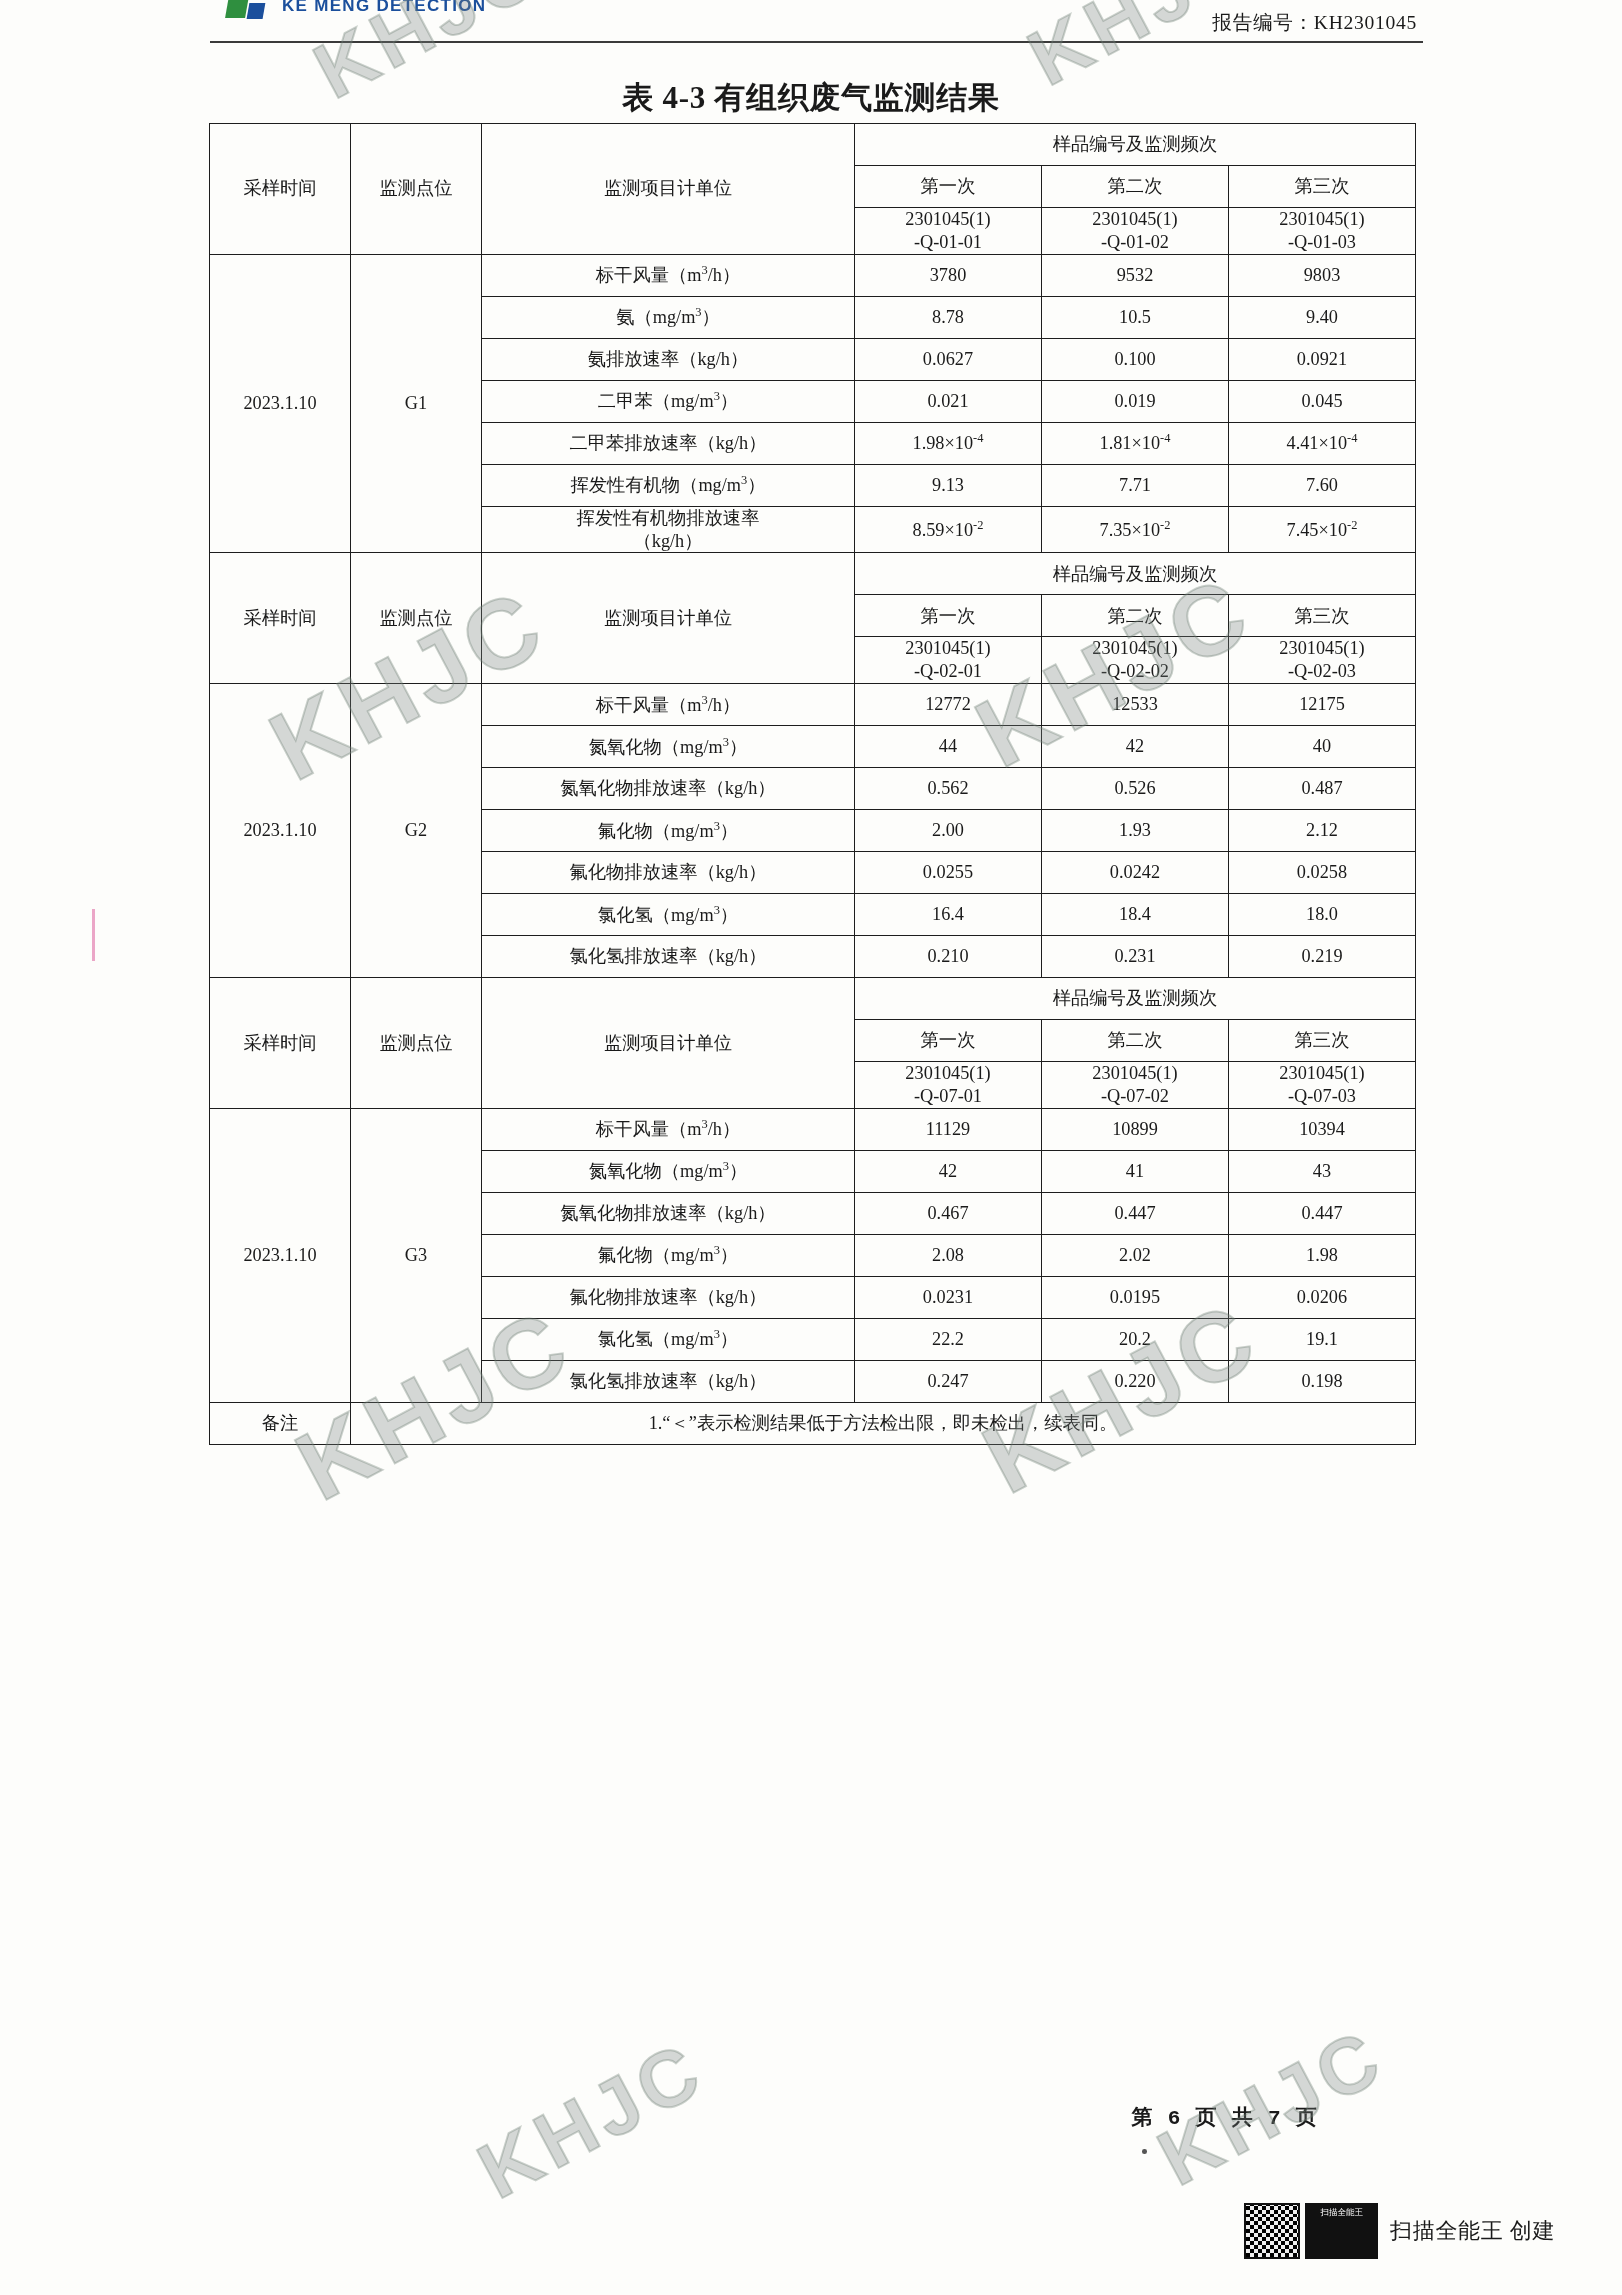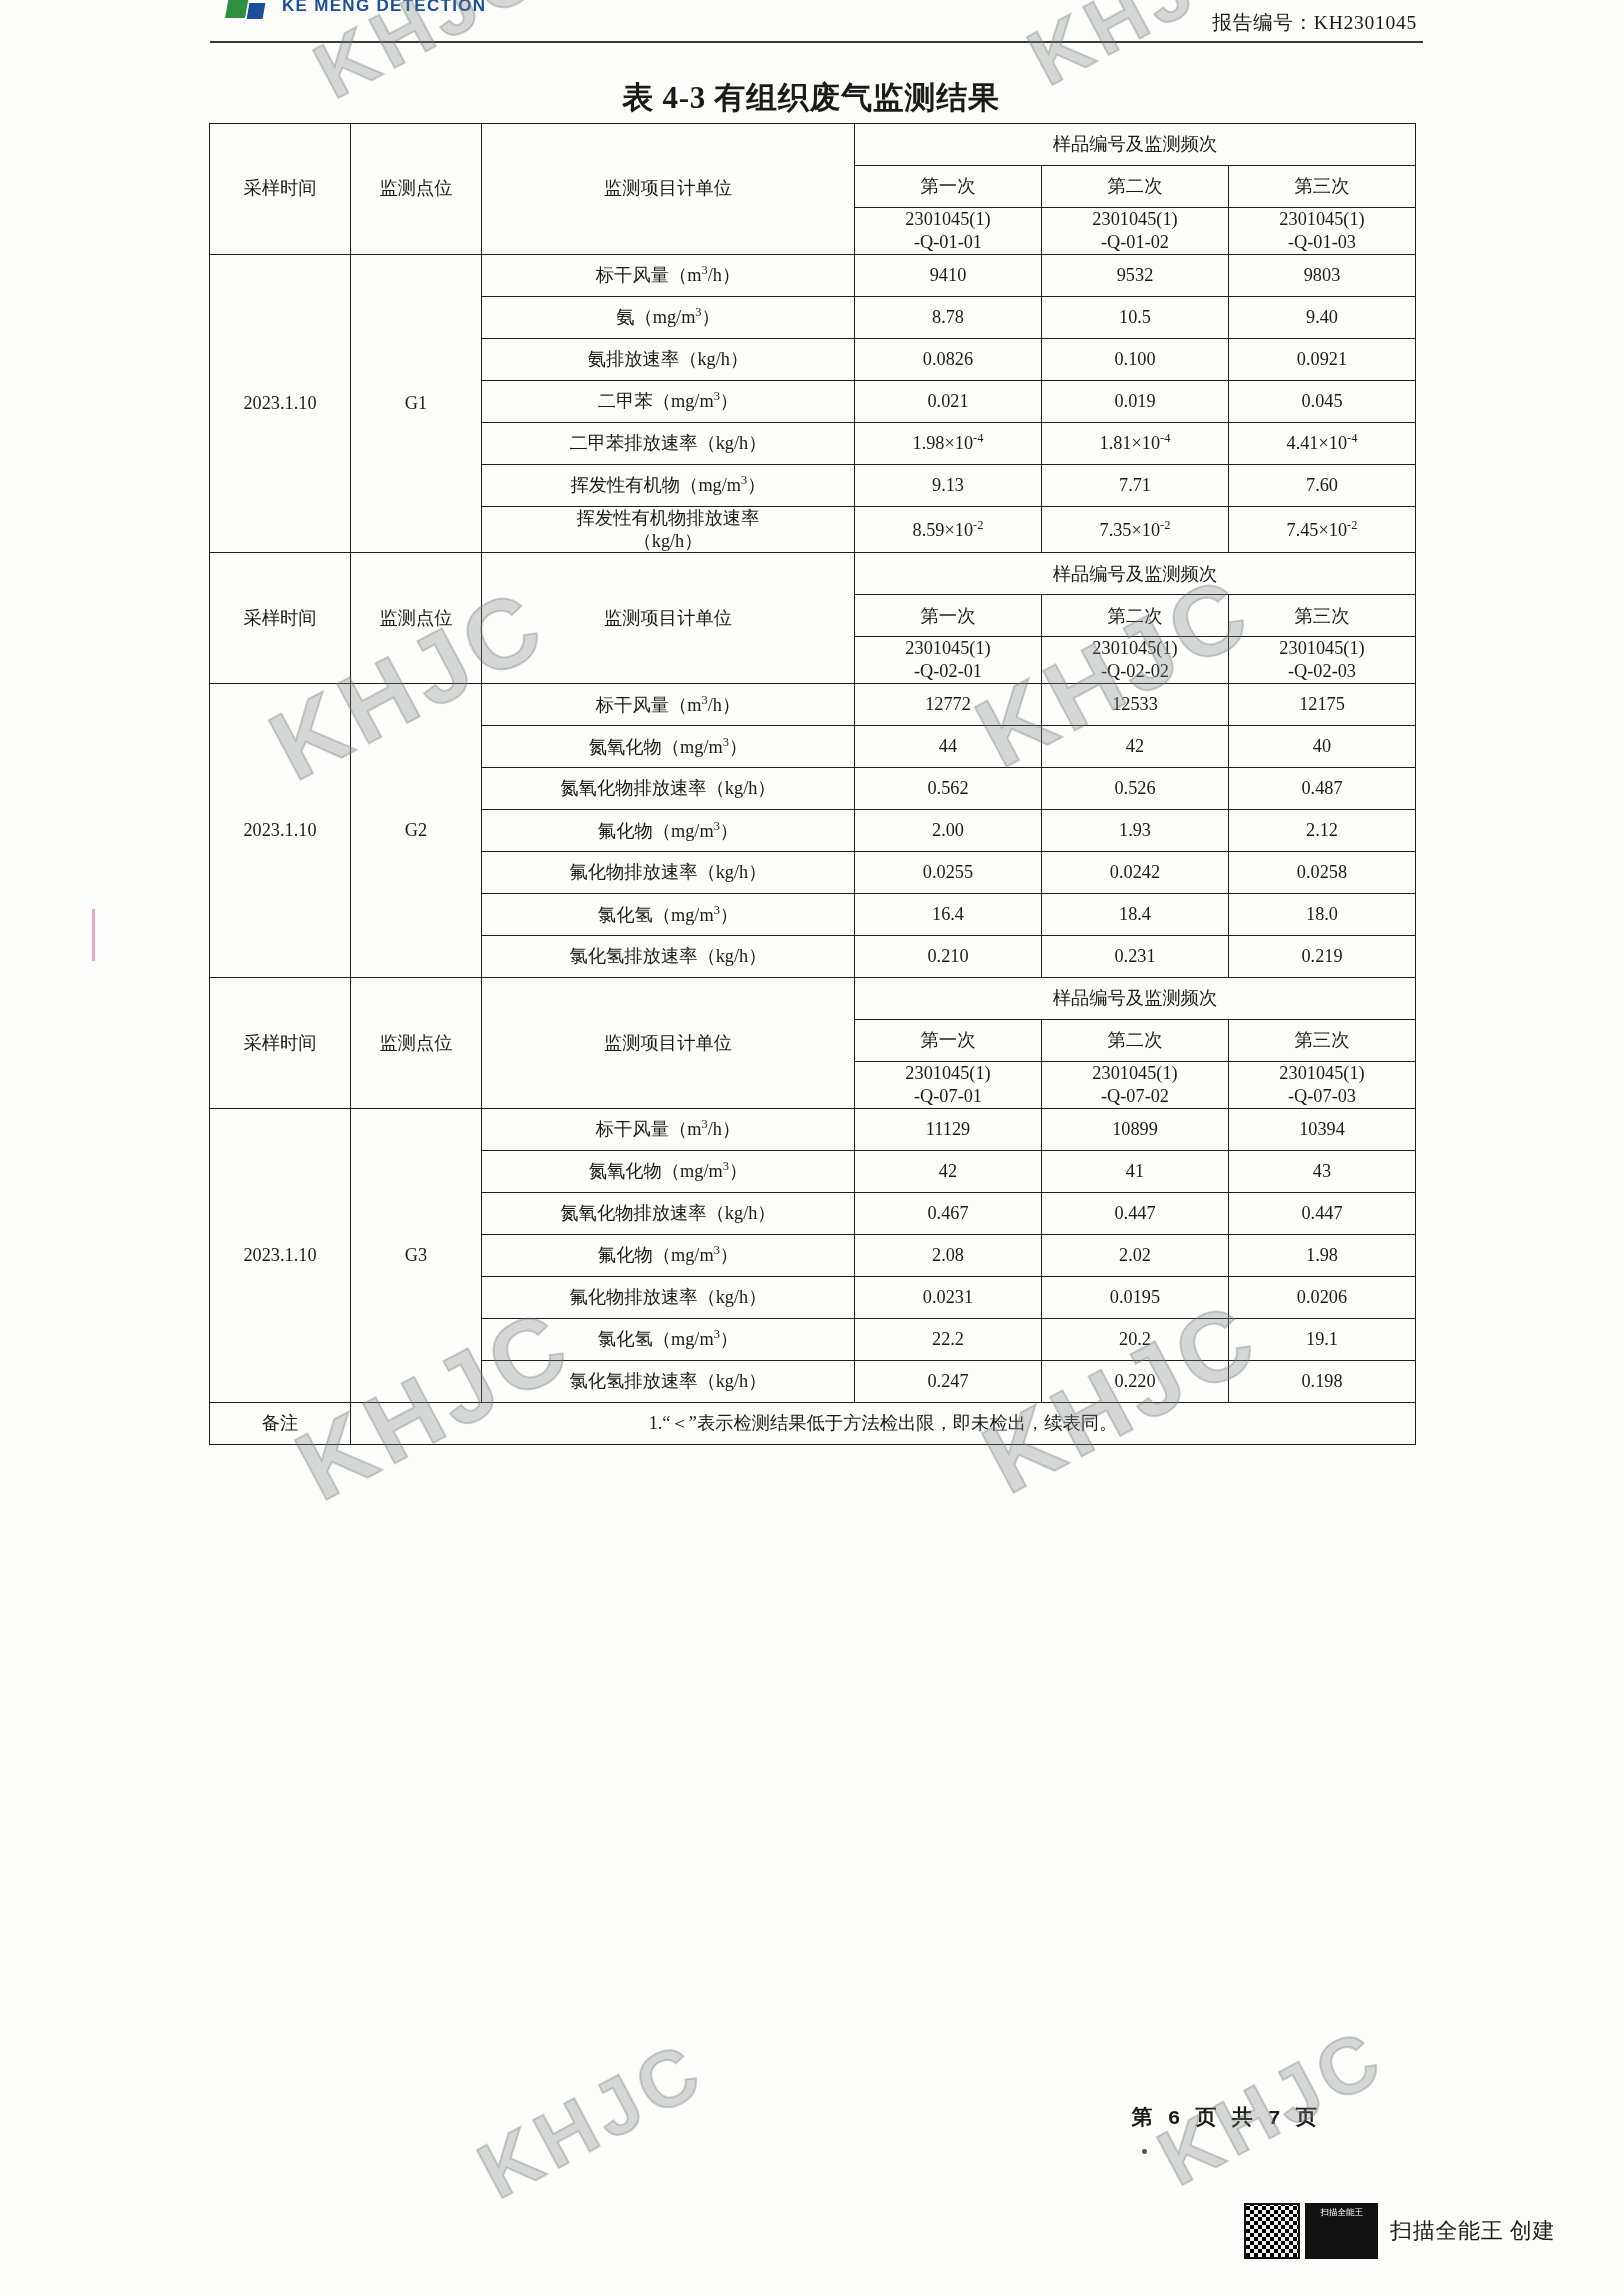--- a/index.html
+++ b/index.html
@@ -263,33 +263,33 @@
           </tr>
           <tr>
             <td class="hdr tall twoline">2301045(1)<br>-Q-01-01</td>
             <td class="hdr tall twoline">2301045(1)<br>-Q-01-02</td>
             <td class="hdr tall twoline">2301045(1)<br>-Q-01-03</td>
           </tr>
           <tr>
             <td rowspan="7">2023.1.10</td>
             <td rowspan="7">G1</td>
             <td>标干风量（m<span class="sup">3</span>/h）</td>
-            <td>9410</td>
+            <td>3780</td>
             <td>9532</td>
             <td>9803</td>
           </tr>
           <tr>
             <td>氨（mg/m<span class="sup">3</span>）</td>
             <td>8.78</td>
             <td>10.5</td>
             <td>9.40</td>
           </tr>
           <tr>
             <td>氨排放速率（kg/h）</td>
-            <td>0.0826</td>
+            <td>0.0627</td>
             <td>0.100</td>
             <td>0.0921</td>
           </tr>
           <tr>
             <td>二甲苯（mg/m<span class="sup">3</span>）</td>
             <td>0.021</td>
             <td>0.019</td>
             <td>0.045</td>
           </tr>
           <tr>

